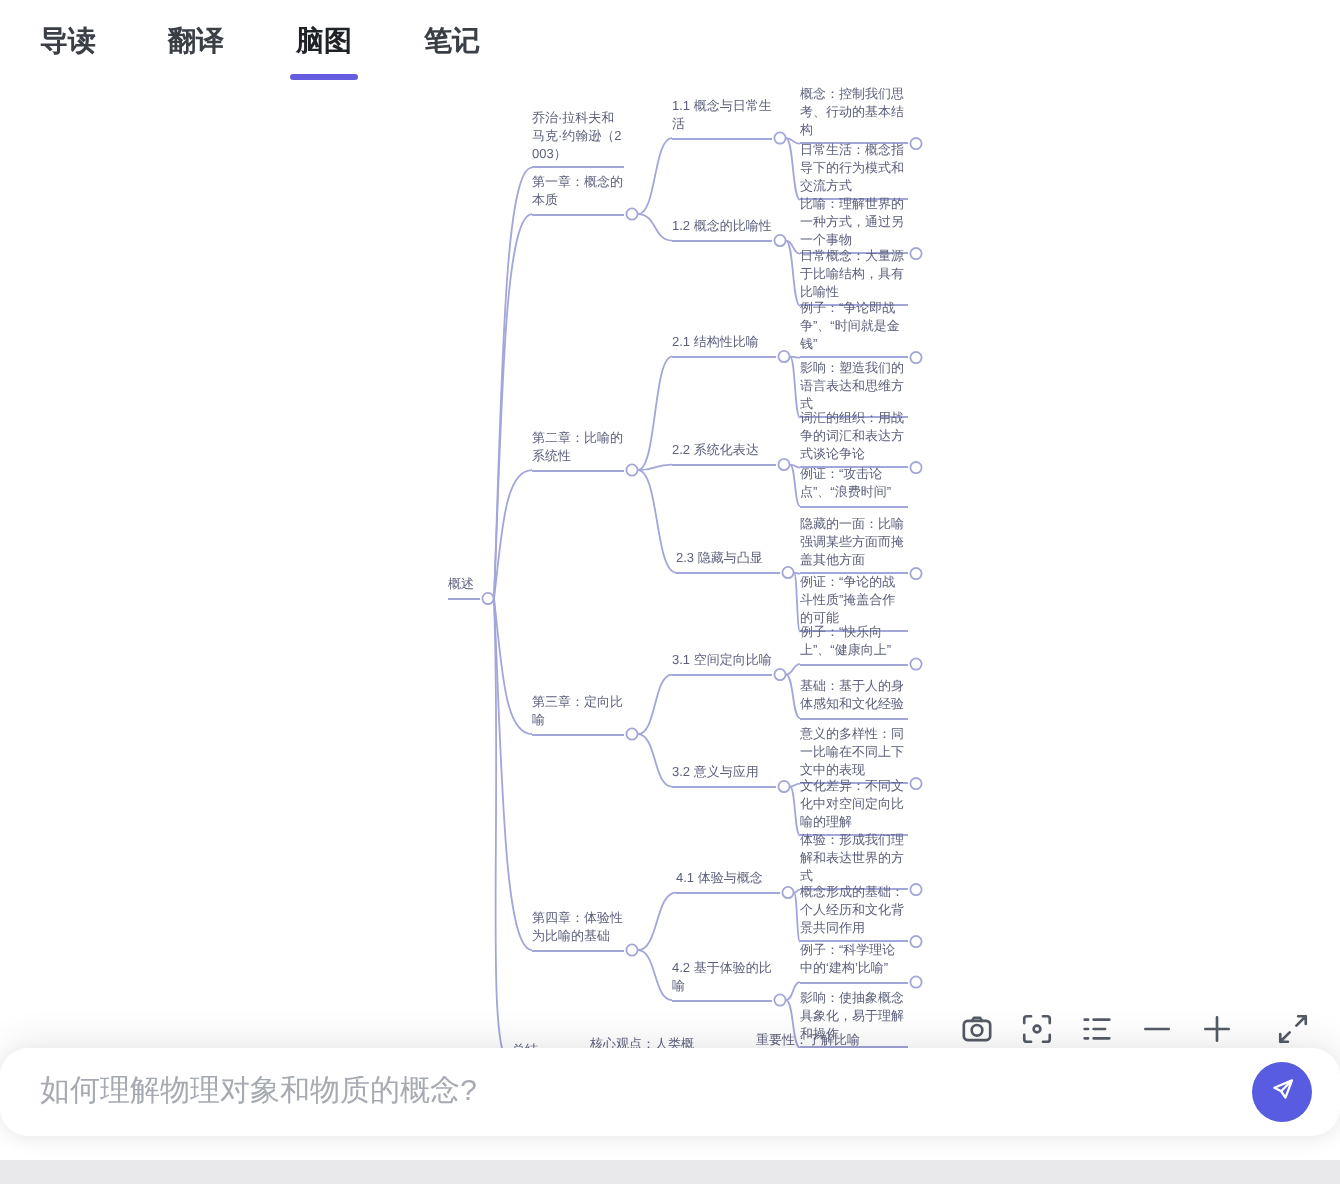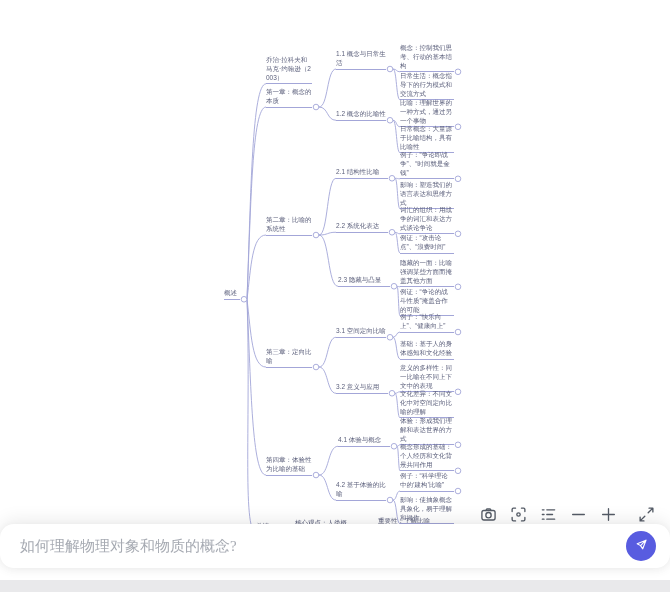--- a/index.html
+++ b/index.html
@@ -29,34 +29,40 @@
   .tb-icon:last-child{margin-left:8px;}
   
   .composer{
     position:absolute;left:0;right:0;bottom:12px;height:44px;background:#fff;
     border-radius:14px;z-index:10;display:flex;align-items:center;
     box-shadow:0 -4px 18px rgba(0,0,0,.08),0 2px 8px rgba(0,0,0,.05);
   }
   .composer-input{
     flex:1;border:none;outline:none;background:transparent;
     font-size:15px;color:#333;padding:0 16px 0 20px;
-    font-family:Liberation Serif, serif;
+    font-family:Liberation Mono, monospace;
   }
   .composer-input::placeholder{color:#a6aab2;}
   .send-btn{
     width:30px;height:30px;border-radius:50%;border:none;margin-right:14px;
     background:var(--send-bg,#585ce0);display:flex;align-items:center;justify-content:center;cursor:pointer;flex:0 0 auto;
   }
   .send-btn svg{width:15px;height:15px;stroke:#fff;fill:none;stroke-width:1.2;stroke-linecap:round;stroke-linejoin:round;}
   .bottom-strip{position:absolute;left:0;right:0;bottom:0;height:12px;background:#e9e9eb;z-index:0;}
 </style>
 </head>
 <body>
 
 <div class="app">
+  <div class="tabbar" id="tabbar">
+      <div class="tab"><span>导读</span></div>
+      <div class="tab"><span>翻译</span></div>
+      <div class="tab active"><span>脑图</span><i class="tab-underline"></i></div>
+      <div class="tab"><span>笔记</span></div>
+    </div>
 
   <div class="mindmap" id="mindmap">
     <svg id="mm-edges" width="670" height="580">
         <path d="M247,299.265625 C251,191.53125 252,83.796875 266,83.796875" fill="none" stroke="#a3a6d8" stroke-width="0.9"></path>
         <path d="M247,299.265625 C251,203.1484375 252,107.03125 266,107.03125" fill="none" stroke="#a3a6d8" stroke-width="0.9"></path>
         <path d="M247,299.265625 C251,267.1484375 252,235.03125 266,235.03125" fill="none" stroke="#a3a6d8" stroke-width="0.9"></path>
         <path d="M247,299.265625 C251,333.1484375 252,367.03125 266,367.03125" fill="none" stroke="#a3a6d8" stroke-width="0.9"></path>
         <path d="M247,299.265625 C251,387.1484375 252,475.03125 266,475.03125" fill="none" stroke="#a3a6d8" stroke-width="0.9"></path>
         <path d="M247,299.265625 C251,415.765625 242,532.265625 256,532.265625" fill="none" stroke="#a3a6d8" stroke-width="0.9"></path>
         <path d="M319,107.03125 C328.35,107.03125 326.65,69.03125 336,69.03125" fill="none" stroke="#a3a6d8" stroke-width="0.9"></path>

